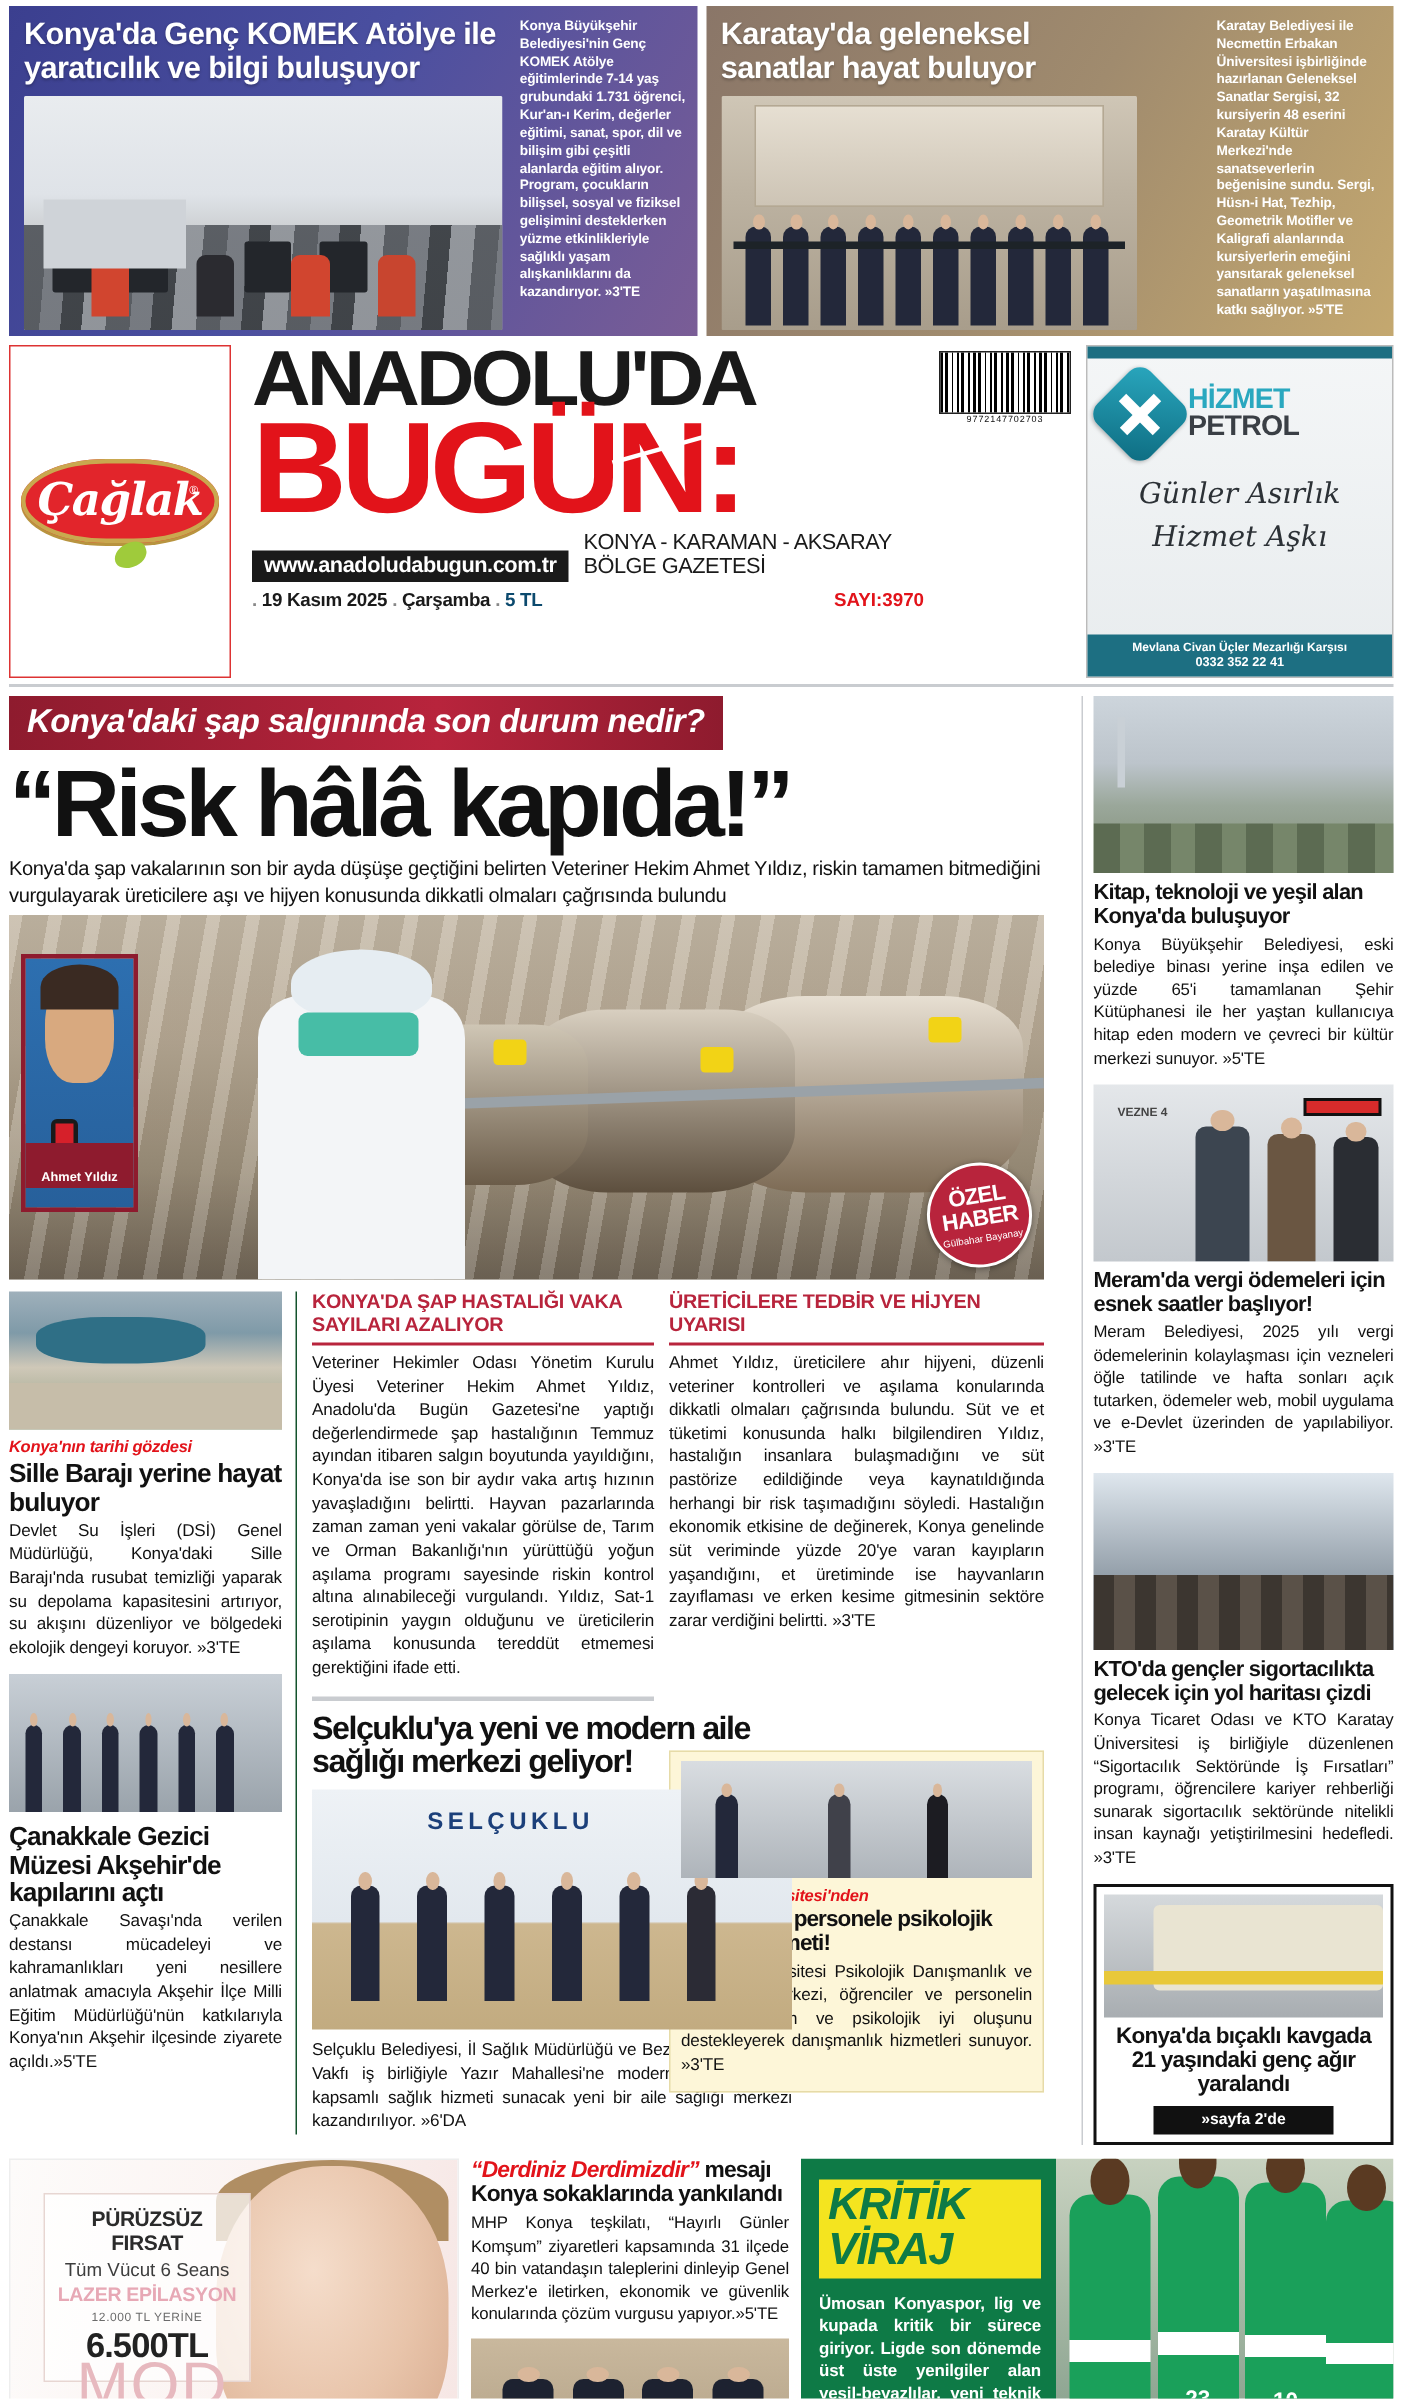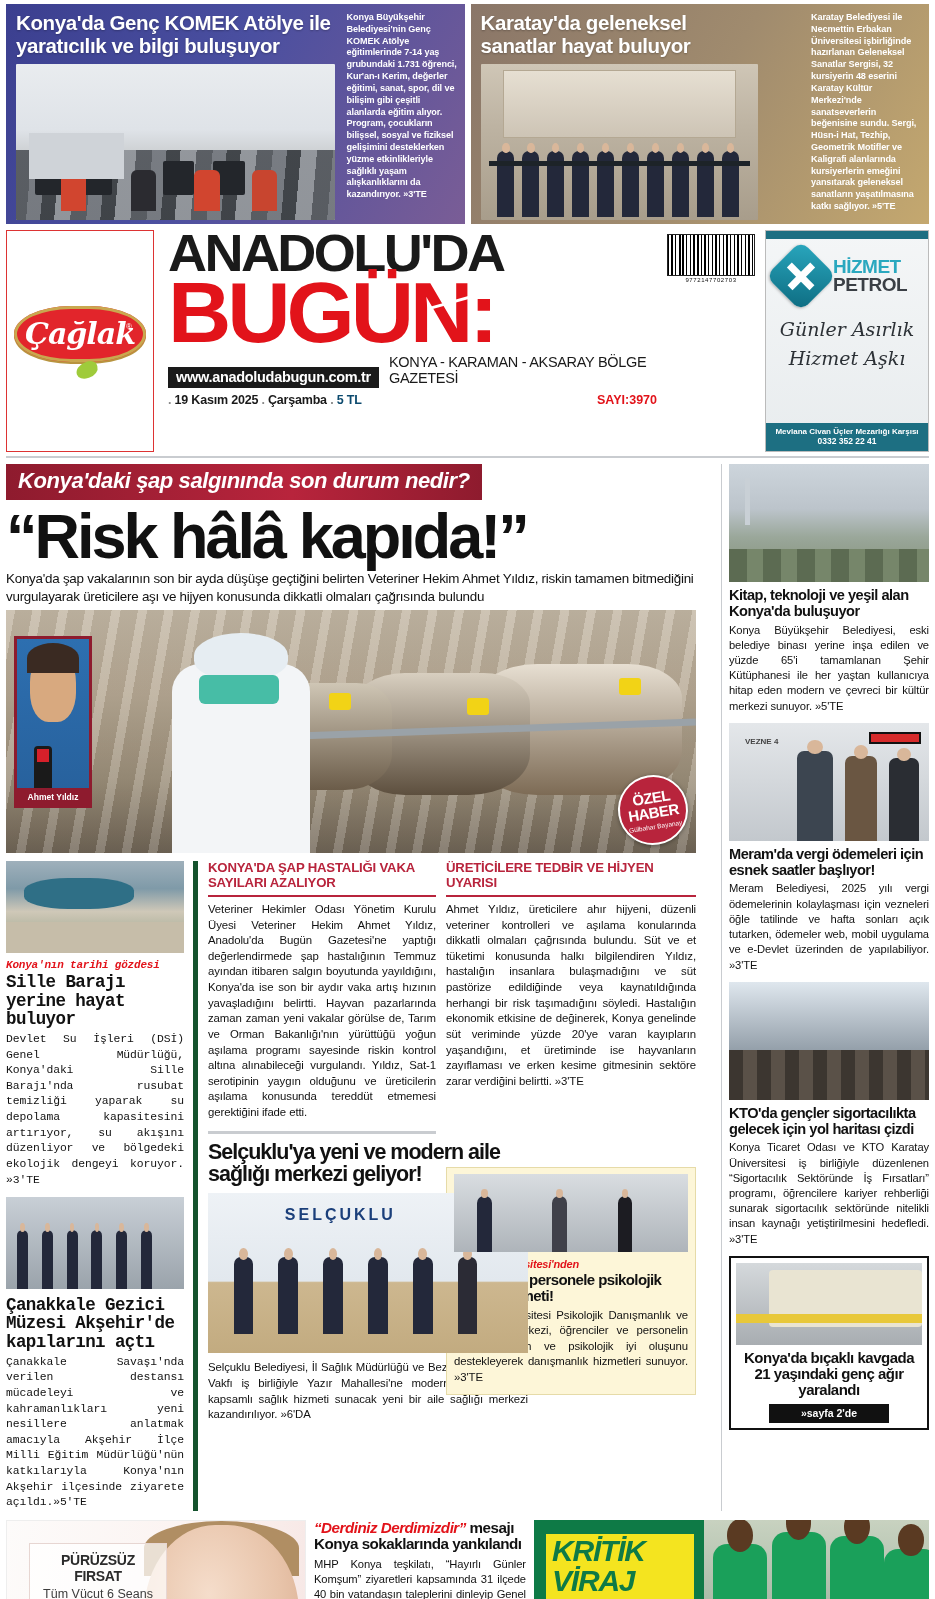--- a/index.html
+++ b/index.html
@@ -65,21 +65,21 @@
   .dateline { margin-top:5px; font-weight:bold; font-size:12.5px; color:#1a1a1a; letter-spacing:-.2px;}
   .dateline .price { color:#0c4a6e; }
   .dateline .dot { color:#888; }
   .issue { color:#e2131a; font-weight:bold; font-size:12.5px; text-align:right; }
 
   .barcode-wrap{ width:92px; display:flex; flex-direction:column; align-items:center; padding-top:4px; }
   .barcode{ width:88px; height:42px; border:1px solid #222;
       background:repeating-linear-gradient(90deg,#000 0 1.5px,#fff 1.5px 3px,#000 3px 5px,#fff 5px 7.5px,#000 7.5px 8.5px,#fff 8.5px 11px); }
   .barcode-num{ font-size:6px; letter-spacing:.6px; margin-top:1px; }
 
-  .ad-petrol { width:164px; border:1px solid #bbb; background:linear-gradient(#f4f6f7,#e8ecee);
+  .ad-petrol { width:205px; border:1px solid #bbb; background:linear-gradient(#f4f6f7,#e8ecee);
       position:relative; display:flex; flex-direction:column; }
   .ad-petrol .topbar{ height:8px; background:#1d6f82; }
   .ad-petrol .brandrow{ display:flex; align-items:center; gap:7px; padding:12px 8px 2px 10px;}
   .hplus{ width:50px;height:50px;background:linear-gradient(140deg,#2aa8bf,#0d6b80);
       border-radius:10px; transform:rotate(45deg); position:relative; box-shadow:0 1px 3px rgba(0,0,0,.3);}
   .hplus:before,.hplus:after{content:"";position:absolute;background:#fff;}
   .hplus:before{left:50%;top:18%;width:14%;height:64%;margin-left:-7%;}
   .hplus:after{top:50%;left:18%;height:14%;width:64%;margin-top:-7%;}
   .ad-petrol .bn1{ font-weight:bold; font-size:19px; color:#2aa8bf; line-height:.95; letter-spacing:-.5px;}
   .ad-petrol .bn2{ font-weight:bold; font-size:19px; color:#3a3f45; line-height:.95; letter-spacing:-.5px;}
@@ -114,32 +114,32 @@
   .vet{position:absolute;left:24%;bottom:0;width:20%;height:78%;background:#f3f5f7;border-radius:28px 28px 0 0;}
   .vet .cap{position:absolute;left:16%;top:-16%;width:68%;height:24%;background:#e6edf2;border-radius:50% 50% 40% 40%;}
   .vet .mask{position:absolute;left:20%;top:6%;width:58%;height:15%;background:#47bda6;border-radius:6px;}
   .rail{position:absolute;left:30%;right:0;top:48%;height:7px;background:#9aa2a8;transform:rotate(-2deg);}
   .inset{ position:absolute; left:8px; top:26px; width:78px; height:172px; border:3px solid #8e1b2e; overflow:hidden;
       background:linear-gradient(#2d6fb0,#27609b); }
   .inset .face{position:absolute;left:18%;top:6%;width:64%;height:44%;background:#d8a97f;border-radius:46% 46% 40% 40%;}
   .inset .hair{position:absolute;left:14%;top:2%;width:72%;height:18%;background:#3a2a22;border-radius:50% 50% 0 0;}
   .inset .mic{position:absolute;left:24%;bottom:8%;width:24%;height:28%;background:#1a1a1a;border-radius:4px;}
   .inset .micl{position:absolute;left:28%;bottom:26%;width:16%;height:8%;background:#d6202a;font-size:5px;color:#fff;text-align:center;}
-  .inset .name{ position:absolute; left:0; right:0; bottom:0; background:#8e1b2e; color:#fff;
-      font-weight:bold; font-size:8.5px; text-align:center; padding:4px 0 3px; }
+  .inset .name{ position:absolute; left:0; right:0; bottom:13px; background:#8e1b2e; color:#fff;
+      font-weight:bold; font-size:8.5px; text-align:center; padding:17px 0 3px; }
   .ozel{ position:absolute; right:8px; bottom:8px; width:70px; height:70px; border-radius:50%;
       background:#b8243c; color:#fff; display:flex; flex-direction:column; align-items:center; justify-content:center;
       border:2px solid #fff; box-shadow:0 1px 4px rgba(0,0,0,.4); transform:rotate(-9deg); }
   .ozel .o1{ font-weight:bold; font-size:15px; line-height:1; letter-spacing:-.5px;}
   .ozel .o2{ font-weight:bold; font-size:15px; line-height:1; letter-spacing:-.5px;}
   .ozel .o3{ font-size:6.5px; line-height:1.1; margin-top:3px; text-align:center;}
 
   
   .trio { display:flex; gap:10px; padding-top:8px; }
-  .trio .c-left { width:192px; flex:0 0 192px; border-right:5px solid #14532d; padding-right:9px;font-family:Liberation Mono, monospace; }
+  .trio .c-left { width:192px; flex:0 0 192px; border-right:1px solid #14532d; padding-right:9px; }
   .trio .c-mid  { width:228px; flex:0 0 228px; }
   .trio .c-rgt  { width:238px; flex:1 1 auto; }
 
   .sec-title{ color:#b8243c; font-weight:bold; font-size:13.2px; line-height:1.12; letter-spacing:-.2px;
       text-transform:uppercase; }
   .sec-rule{ height:2px; background:#b8243c; margin:4px 0 5px; }
   .btext{ font-size:11.4px; line-height:1.37; text-align:justify; letter-spacing:-.1px; }
 
   
   .photo{ width:100%; background:#b9c3cb; position:relative; overflow:hidden; }

